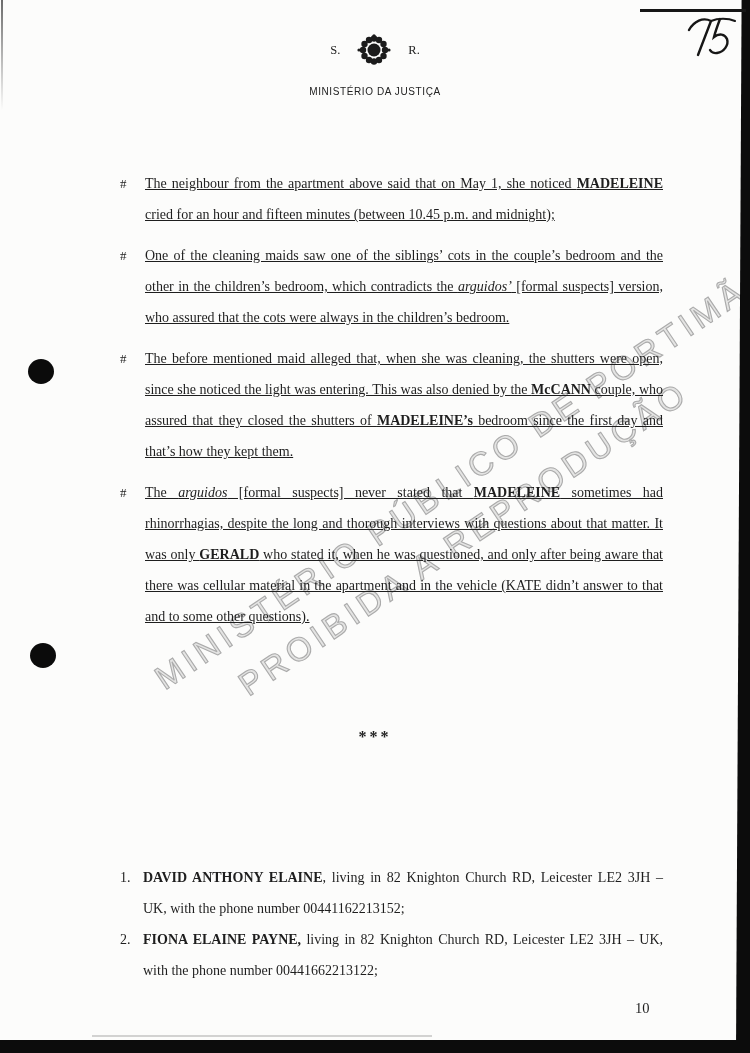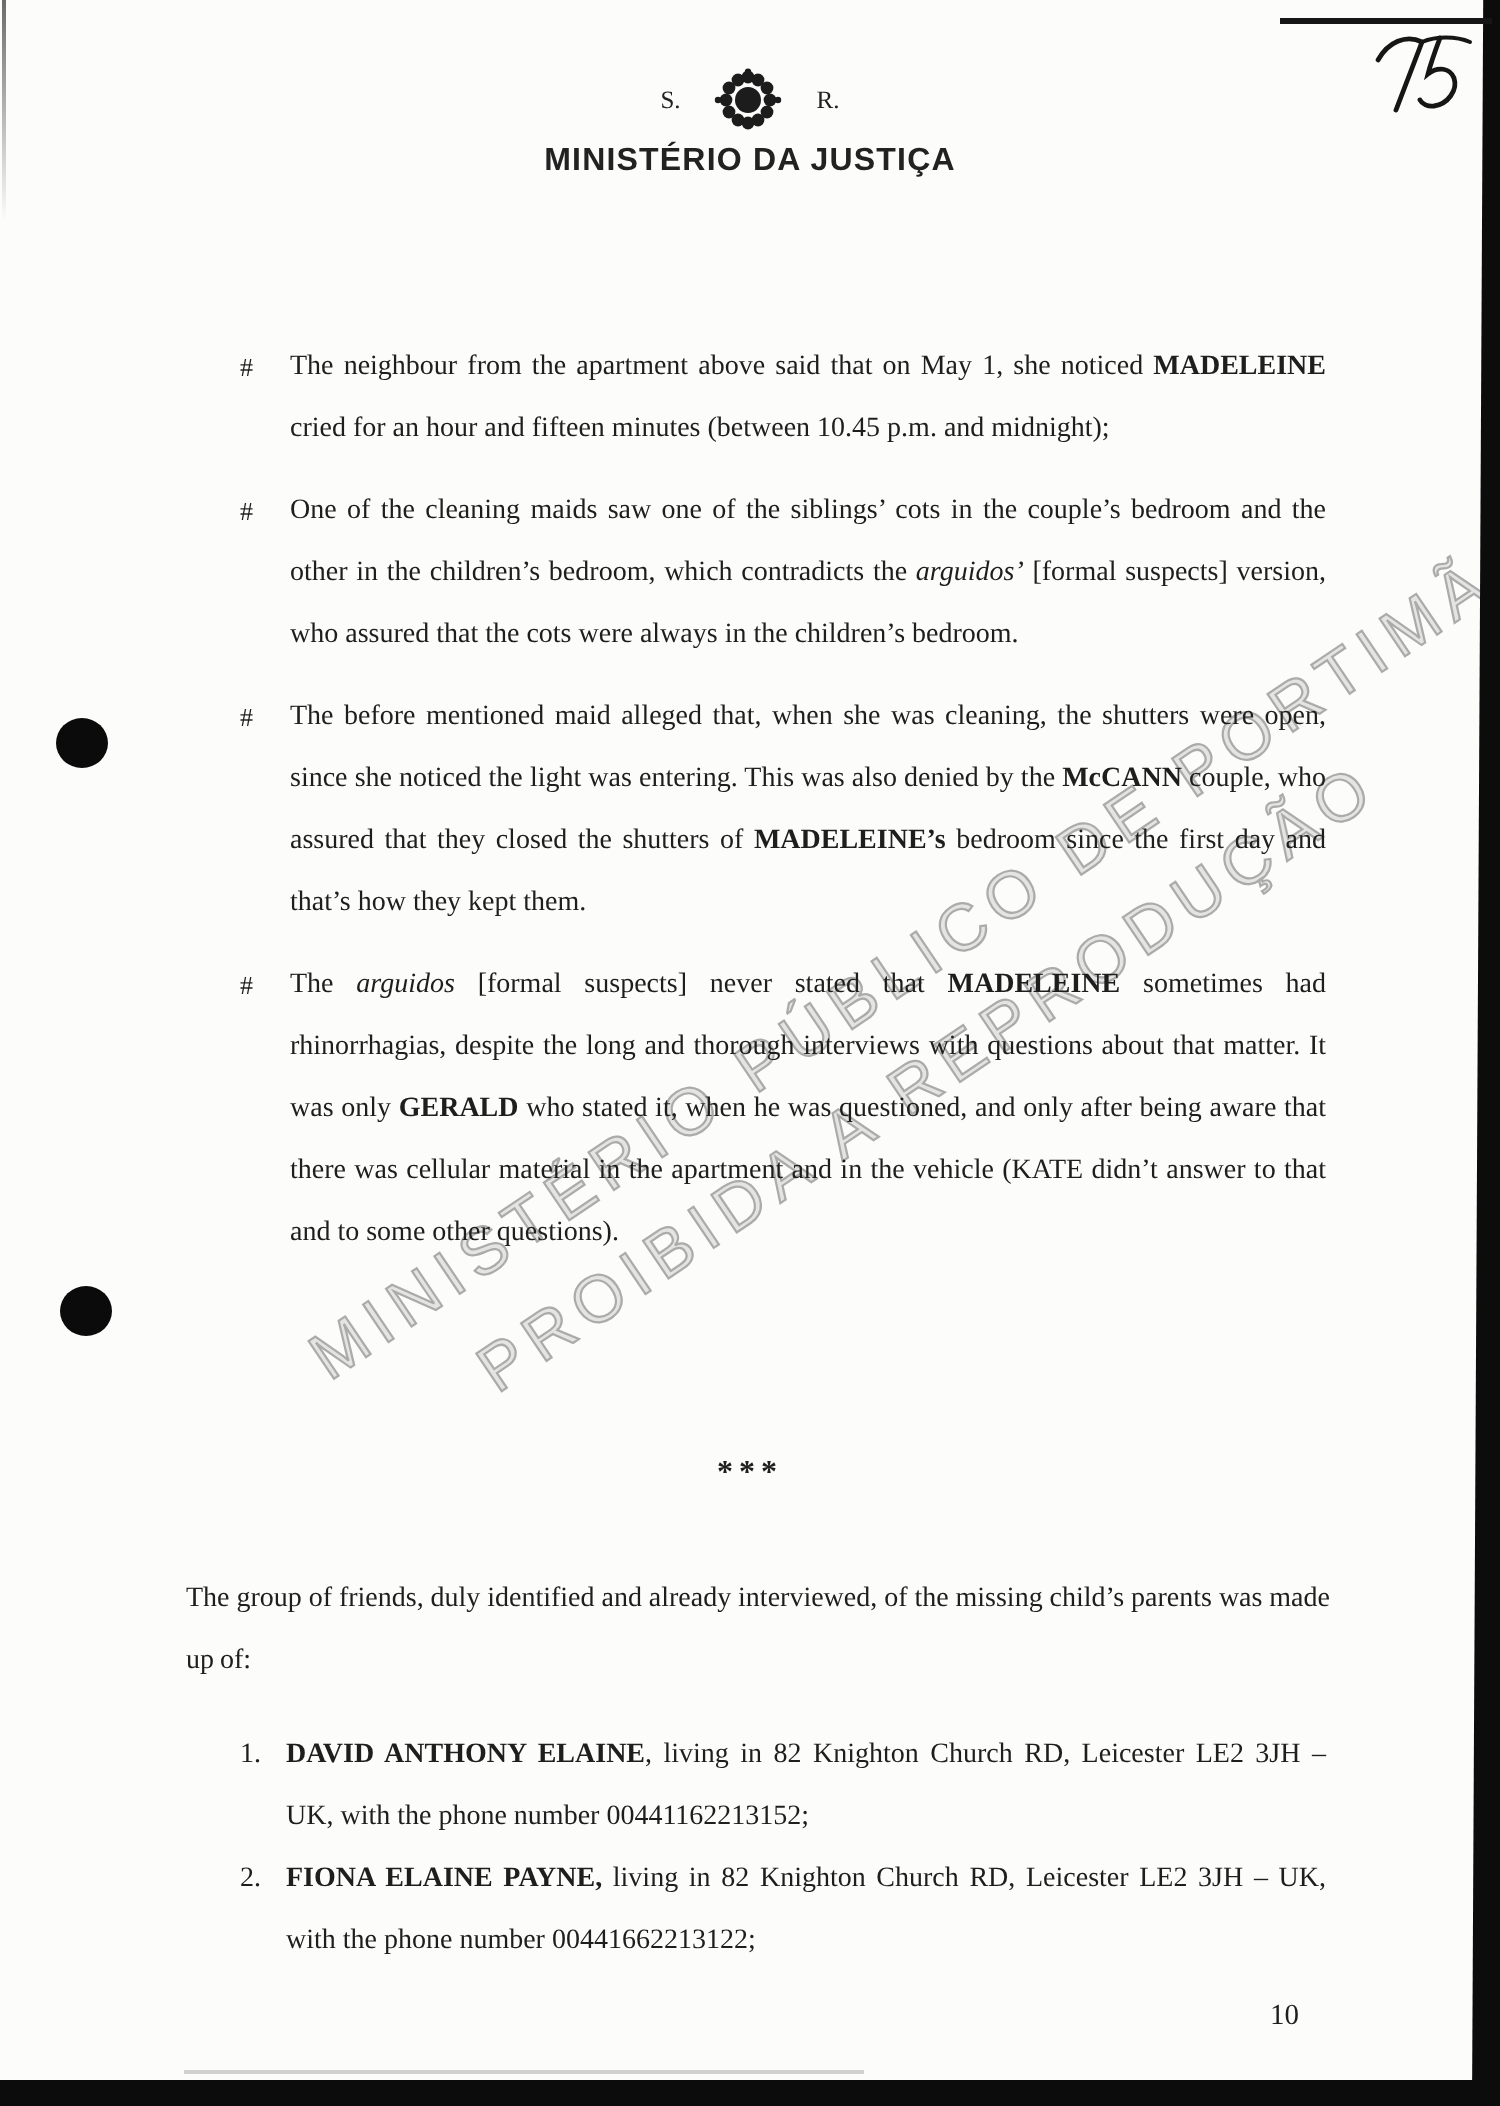--- a/index.html
+++ b/index.html
@@ -25,31 +25,31 @@
     position:absolute;left:148px;top:666px;z-index:1;
     transform:rotate(-34deg);transform-origin:0 0;
     font-family:"Liberation Sans",sans-serif;font-weight:400;
     font-size:33px;letter-spacing:5px;white-space:nowrap;
     color:rgba(172,172,172,.30);-webkit-text-stroke:1.1px #ababab;
   }
   .watermark .wm2{margin-top:14px;margin-left:66px;}
   
   .header{position:absolute;top:34px;left:0;width:100%;text-align:center;z-index:3;}
   .sr-row{display:flex;justify-content:center;align-items:center;gap:12px;font-size:12.5px;color:#222;}
-  .ministry{font-family:"Liberation Sans",sans-serif;font-size:16px;font-weight:bold;
-    letter-spacing:.6px;margin-top:6px;color:#222;}
+  .ministry{font-family:"Liberation Sans",sans-serif;font-size:10px;font-weight:normal;
+    letter-spacing:.6px;margin-top:20px;color:#222;}
   .pj-title{font-family:"Liberation Sans",sans-serif;font-size:21px;font-weight:400;
     letter-spacing:1.5px;margin-top:9px;color:#242424;}
   .dn-subtitle{font-family:"Liberation Sans",sans-serif;font-size:11px;letter-spacing:.8px;
     margin-top:10px;color:#242424;}
   
   .bullet-list{position:absolute;top:168px;left:120px;width:543px;z-index:3;}
   .bullet{display:flex;margin-bottom:10px;}
   .marker{flex:none;width:25px;font-size:13px;line-height:31px;}
-  .btext{flex:1;margin:0;font-size:14px;line-height:31px;text-align:justify;}
+  .btext{flex:1;margin:0;font-size:14px;line-height:31px;text-align:justify;text-decoration:underline;}
   .sep{position:absolute;top:728px;left:0;width:100%;text-align:center;
     font-size:16px;font-weight:bold;letter-spacing:3px;z-index:3;}
   .intro{position:absolute;top:784px;left:93px;width:572px;margin:0;
     font-size:14px;line-height:31px;text-align:justify;word-spacing:-0.5px;z-index:3;}
   .friends-list{position:absolute;top:862px;left:120px;width:543px;z-index:3;}
   .friend{display:flex;}
   .num{flex:none;width:23px;font-size:14px;line-height:31px;}
   .ftext{flex:1;margin:0;font-size:14px;line-height:31px;text-align:justify;}
   .page-num{position:absolute;top:988px;left:635px;font-size:14.5px;z-index:3;margin-top:12px;}
   .b{font-weight:bold;}
@@ -126,21 +126,20 @@
   </div>
 
   <div class="bullet">
     <span class="marker">#</span>
     <p class="btext"><span>The </span><span class="i">arguidos</span><span> [formal suspects] never stated that </span><span class="b">MADELEINE</span><span> sometimes had rhinorrhagias, despite the long and thorough interviews with questions about that matter. It was only </span><span class="b">GERALD</span><span> who stated it, when he was questioned, and only after being aware that there was cellular material in the apartment and in the vehicle (KATE didn’t answer to that and to some other questions).</span></p>
   </div>
 </section>
 
   <div class="sep">***</div>
 
-  <p class="intro">The group of friends, duly identified and already interviewed, of the missing child’s parents was made up of:</p>
 
   <section class="friends-list" id="friends-list">
   <div class="friend">
     <span class="num">1.</span>
     <p class="ftext"><span class="b">DAVID ANTHONY ELAINE</span><span>, living in 82 Knighton Church RD, Leicester LE2 3JH – UK, with the phone number 00441162213152;</span></p>
   </div>
 
   <div class="friend">
     <span class="num">2.</span>
     <p class="ftext"><span class="b">FIONA ELAINE PAYNE,</span><span> living in 82 Knighton Church RD, Leicester LE2 3JH – UK, with the phone number 00441662213122;</span></p>

